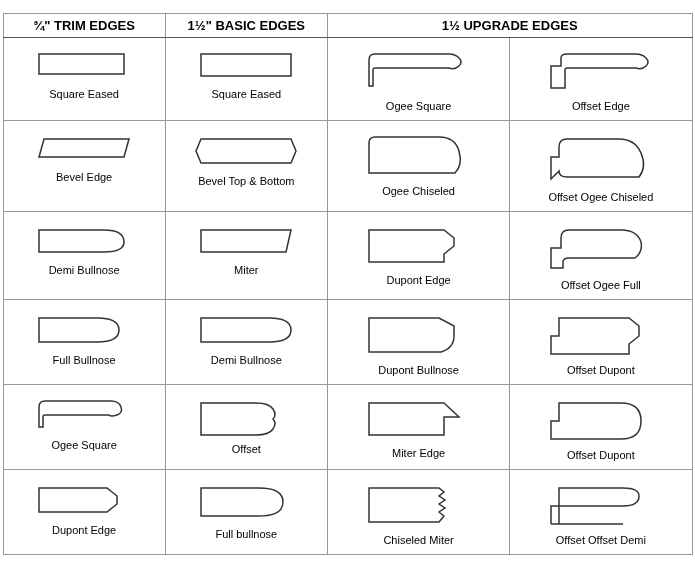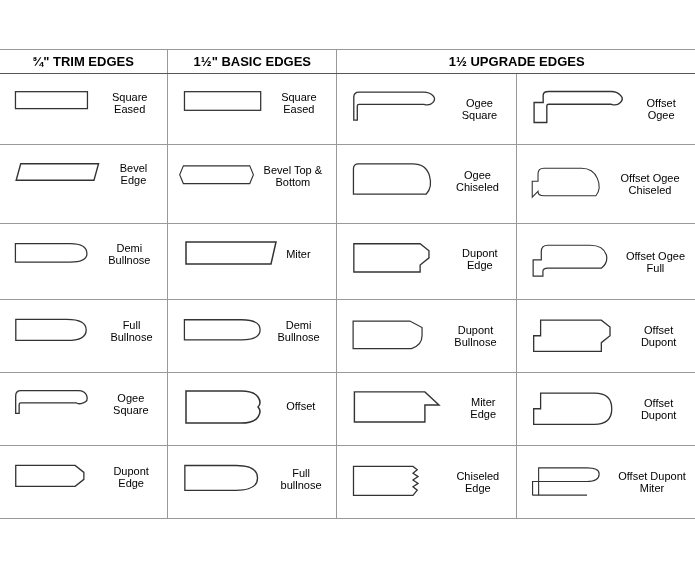--- a/index.html
+++ b/index.html
@@ -29,21 +29,21 @@
       font-size: 13px;
       background: #fff;
       border-bottom: 1.5px solid #555;
     }
     .col-header-upgrade {
       text-align: center;
       margin-top: 20px;
     }
     .cell {
       display: flex;
-      flex-direction: row;
+      flex-direction: column;
       align-items: center;
       padding: 4px 2px;
     }
     .cell svg {
       margin-bottom: 4px;
     }
     .cell-label {
       font-size: 11px;
       text-align: center;
       font-family: Arial, sans-serif;
@@ -98,21 +98,21 @@
           </svg>
           <span class="cell-label">Ogee Square</span>
         </div>
       </td>
       <td>
         <div class="cell">
 
           <svg width="120" height="50" viewBox="0 0 120 50">
             <path d="M10,42 L10,20 L20,20 L20,12 Q20,8 26,8 L95,8 Q101,8 105,12 Q109,16 105,20 Q101,24 95,22 L26,22 Q24,22 24,24 L24,42 Z" fill="none" stroke="#333" stroke-width="1.5"></path>
           </svg>
-          <span class="cell-label">Offset Ogee</span>
+          <span class="cell-label">Offset Edge</span>
         </div>
       </td>
     </tr>
 
     <tr>
       <td>
         <div class="cell">
 
           <svg width="110" height="38" viewBox="0 0 110 38">
             <polygon points="10,28 95,28 100,10 15,10" fill="none" stroke="#333" stroke-width="1.5"></polygon>
@@ -284,29 +284,29 @@
           </svg>
           <span class="cell-label">Full bullnose</span>
         </div>
       </td>
       <td>
         <div class="cell">
 
           <svg width="120" height="52" viewBox="0 0 120 52">
             <path d="M10,44 L10,10 L80,10 L85,14 L80,18 L86,22 L80,26 L86,30 L80,34 L85,38 L80,44 Z" fill="none" stroke="#333" stroke-width="1.5"></path>
           </svg>
-          <span class="cell-label">Chiseled Edge</span>
+          <span class="cell-label">Chiseled Miter</span>
         </div>
       </td>
       <td>
         <div class="cell">
 
           <svg width="120" height="52" viewBox="0 0 120 52">
             <path d="M10,46 L10,28 L18,28 L18,10 L82,10 Q98,10 98,18 Q98,28 82,28 L18,28" fill="none" stroke="#333" stroke-width="1.5"></path>
             <path d="M18,28 L18,46" fill="none" stroke="#333" stroke-width="1.5"></path>
             <path d="M10,46 L82,46" fill="none" stroke="#333" stroke-width="1.5"></path>
           </svg>
-          <span class="cell-label">Offset Dupont Miter</span>
+          <span class="cell-label">Offset Offset Demi</span>
         </div>
       </td>
     </tr>
   </tbody>
 </table>
 
 </body></html>

